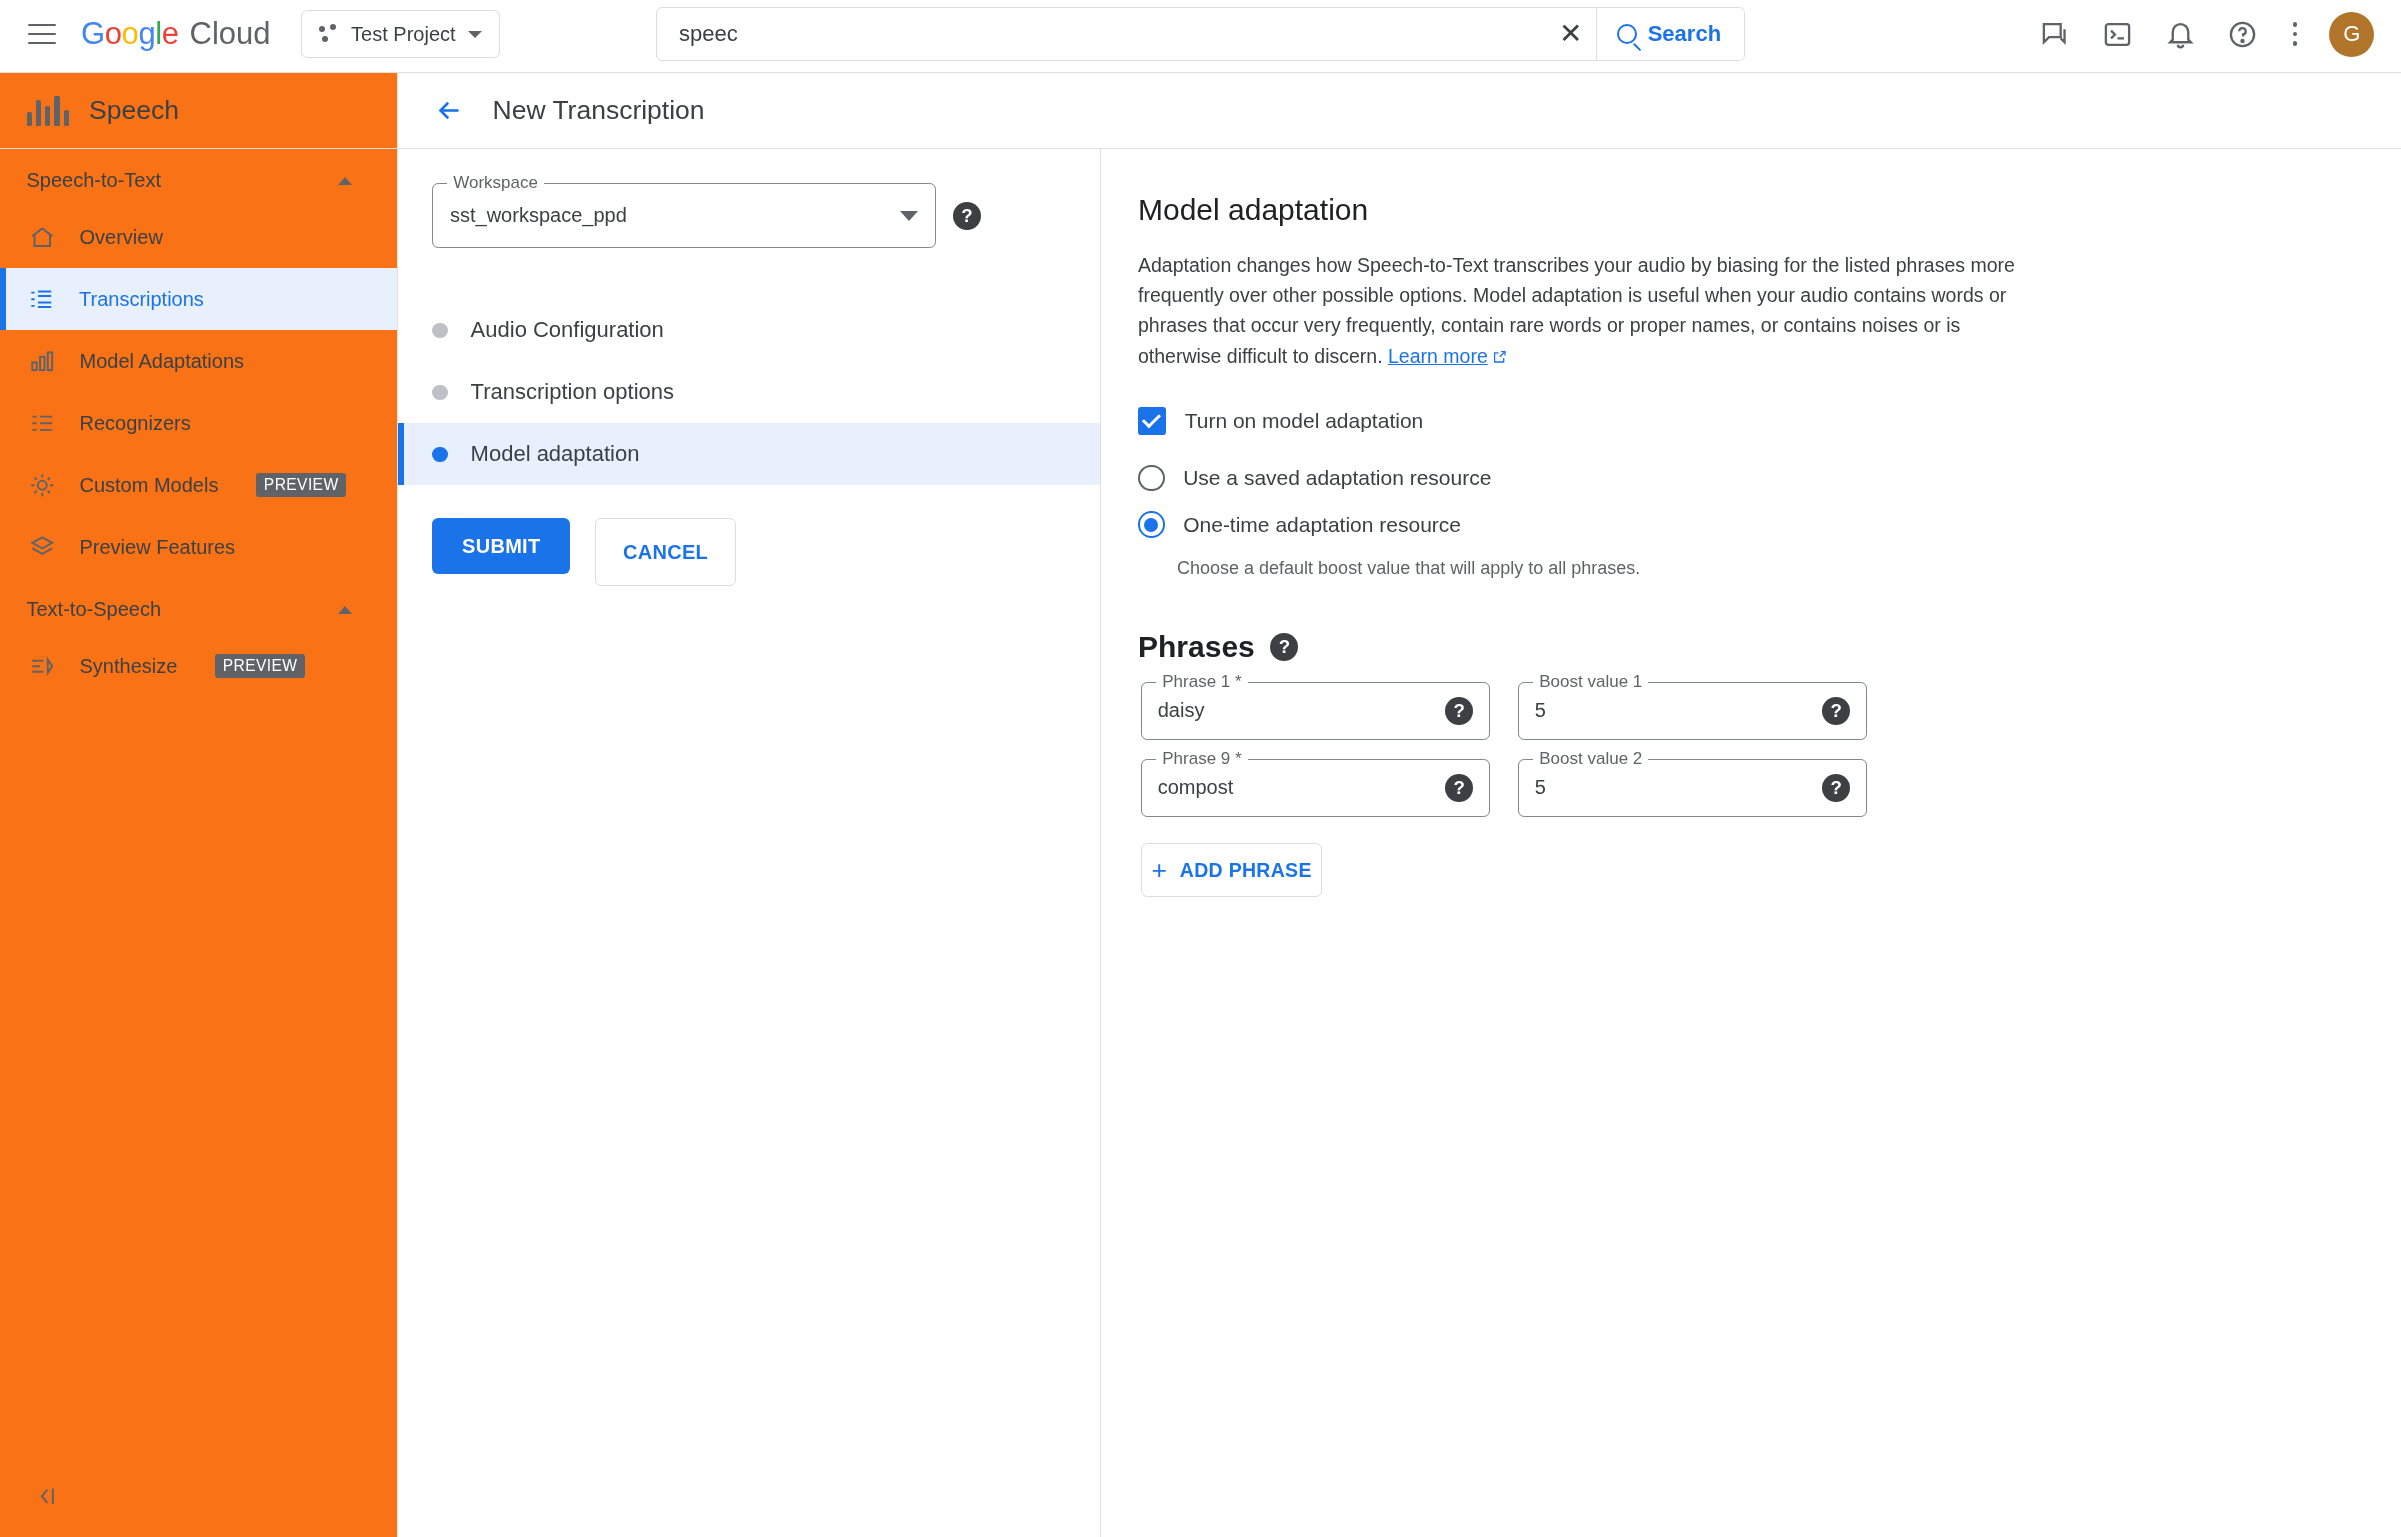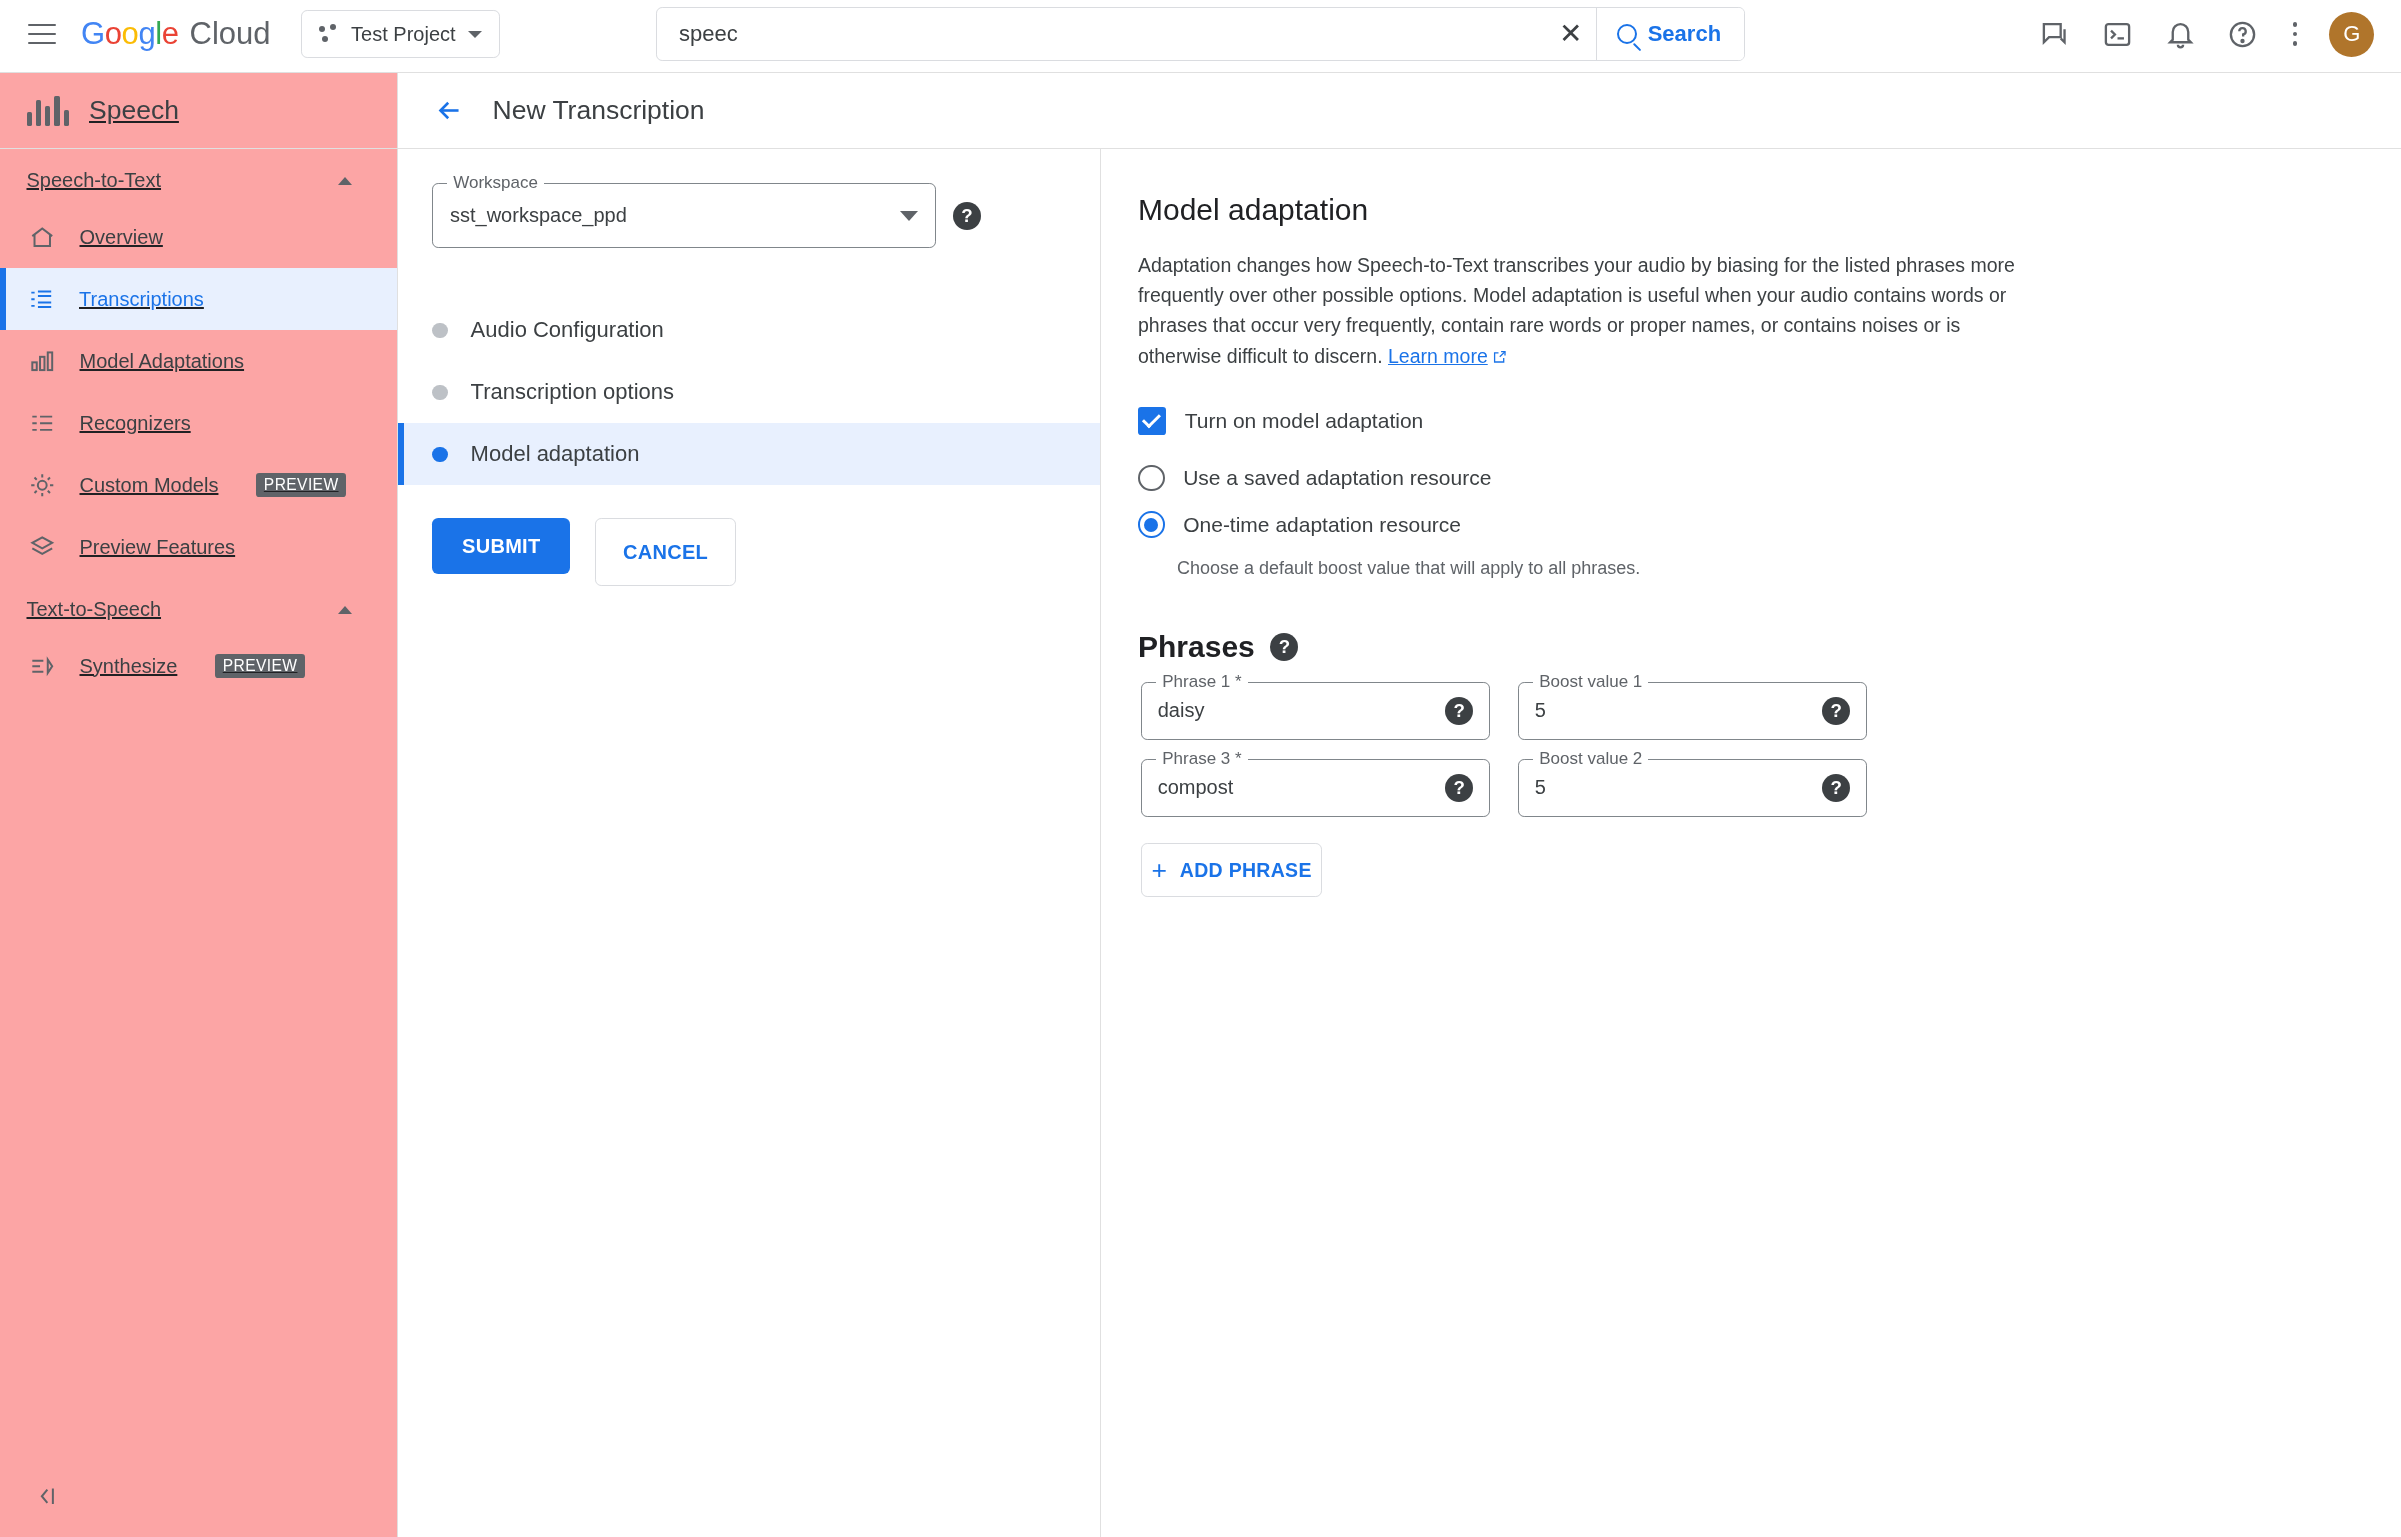--- a/index.html
+++ b/index.html
@@ -98,24 +98,23 @@
   .kebab { width: 15.6px; height: 36px; display:flex; flex-direction:column; justify-content:center; align-items:center; gap:4.7px; cursor:pointer;}
   .kebab i { width: 4.7px; height:4.7px; border-radius:50%; background:#5f6368; display:block;}
 
   
   .body { flex: 1 1 auto; display: flex; min-height: 0; }
 
   
   .sidebar {
     flex: 0 0 398px;
     border-right: 0.8px solid #e0e0e0;
-    background: #fca5a5;
+    background: #f97316;
     display: flex; flex-direction: column;
     position: relative;
-    text-decoration: underline;
   }
   .sidebar-header {
     height: 76px; display:flex; align-items:center; gap: 20px;
     padding: 0 26.5px; border-bottom: 0.8px solid #e0e0e0;
   }
   .speech-logo { display:flex; align-items:flex-end; gap:3.9px; height:31px;}
   .speech-logo b { display:block; width:5.4px; background:#5f6368; border-radius:1.6px;}
   .speech-title { font-size: 26.5px; color: #3c4043; }
 
   .nav-section-head {
@@ -546,21 +545,21 @@
                     <span class="lbl">Boost value 1</span>
                     <span class="val">5</span>
                   </div>
                   <span class="help-dot">?</span>
                 </div>
               </div>
 
               <div class="phrase-row">
                 <div class="phrase-cell p">
                   <div class="outlined">
-                    <span class="lbl">Phrase 3 *</span>
+                    <span class="lbl">Phrase 9 *</span>
                     <span class="val">compost</span>
                   </div>
                   <span class="help-dot">?</span>
                 </div>
                 <div class="phrase-cell b">
                   <div class="outlined">
                     <span class="lbl">Boost value 2</span>
                     <span class="val">5</span>
                   </div>
                   <span class="help-dot">?</span>

